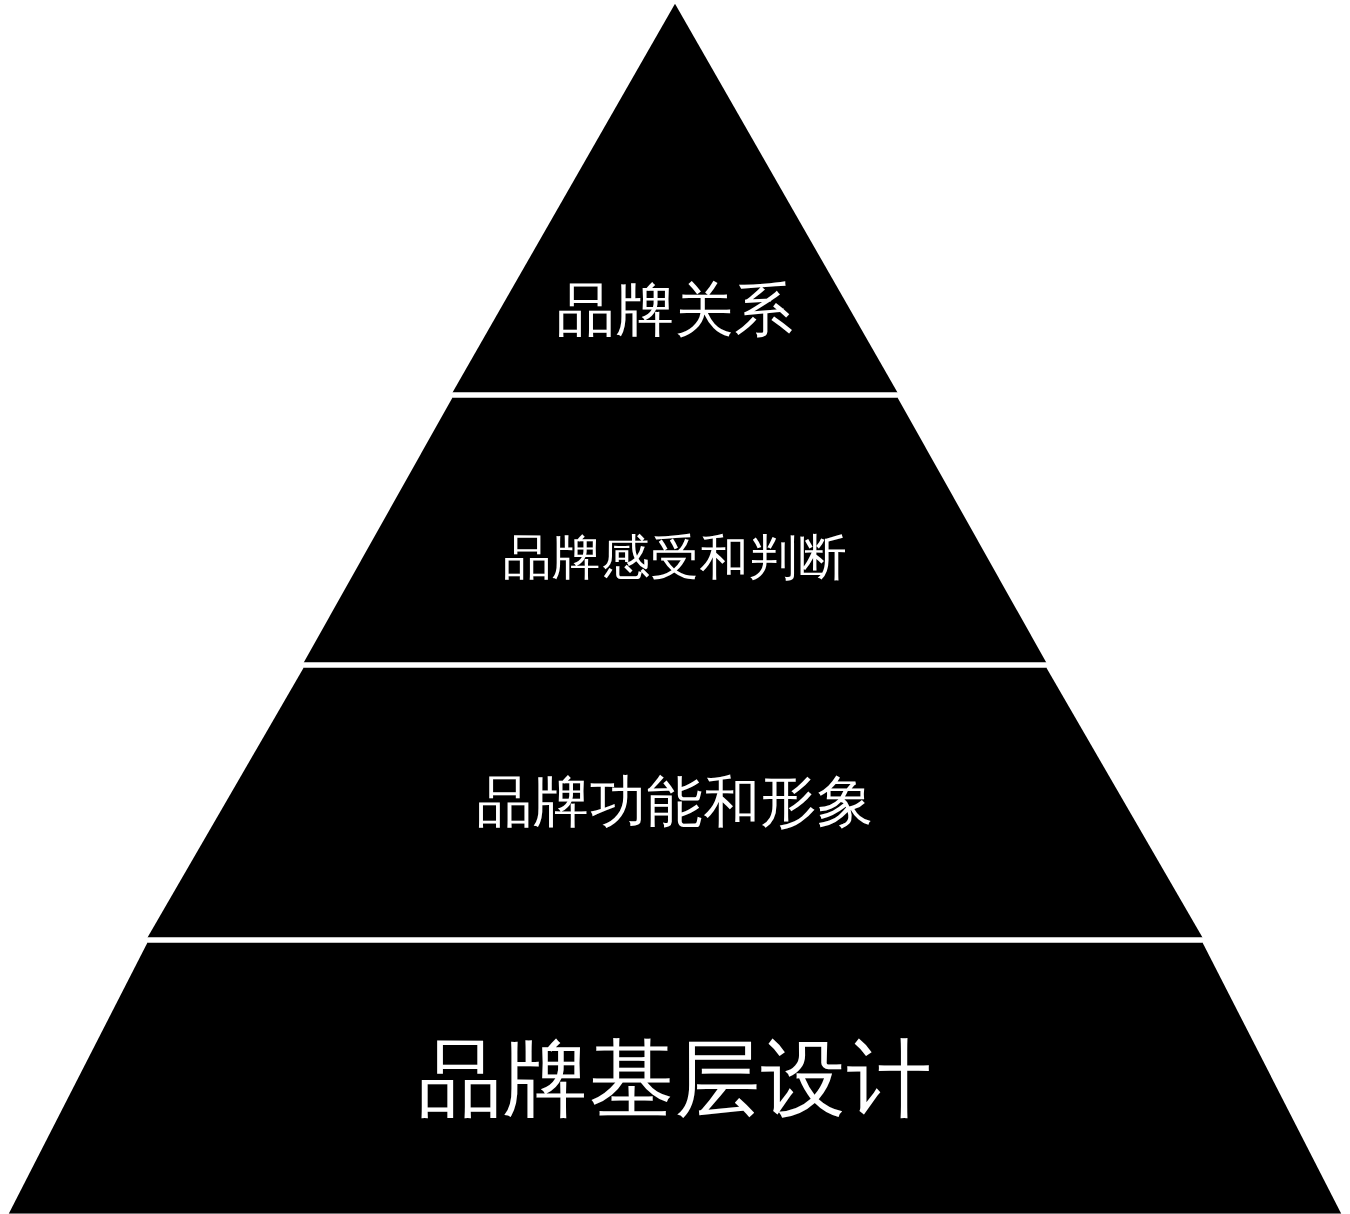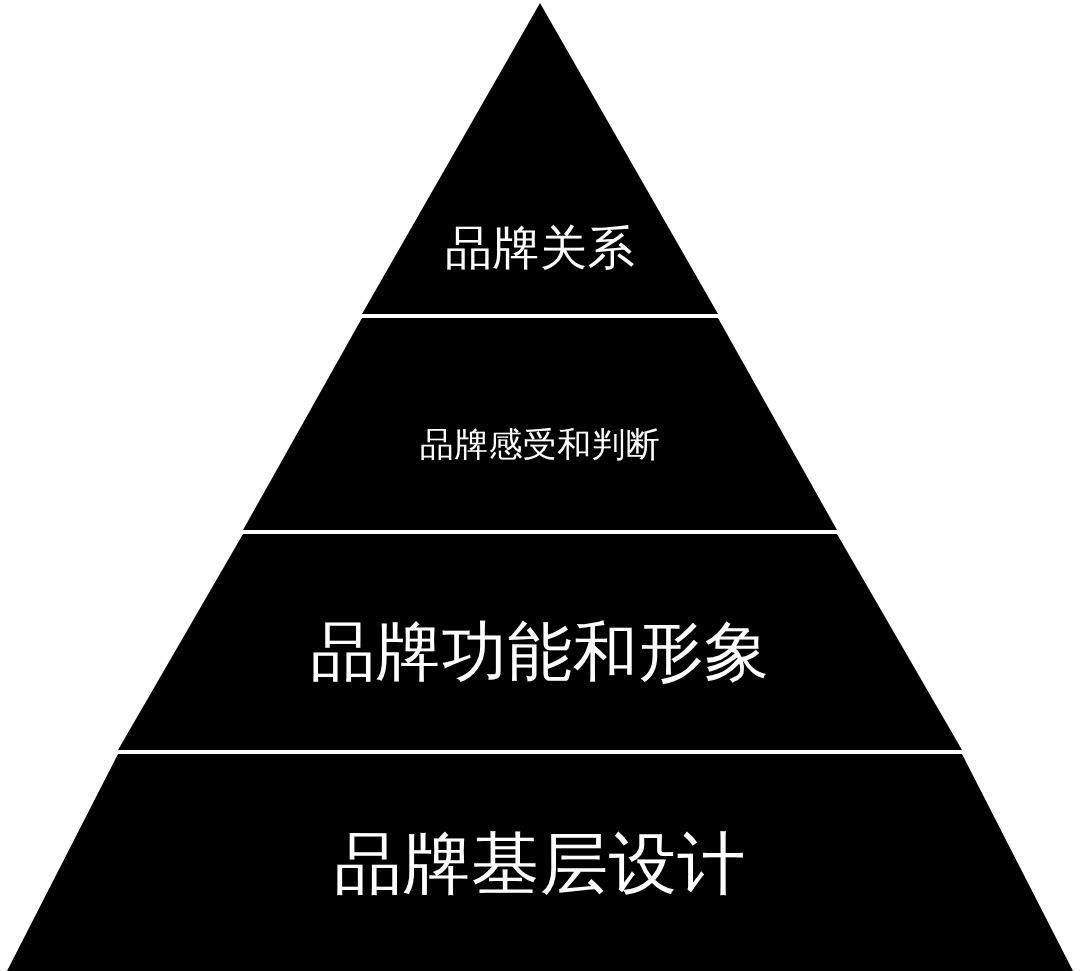--- a/index.html
+++ b/index.html
@@ -47,27 +47,27 @@
 
   
   #tier-label-1 {
     top: 224px;
     font-size: 47px;
   }
 
   
   #tier-label-2 {
     top: 427px;
-    font-size: 34px;
+    font-size: 39px;
   }
 
   
   #tier-label-3 {
     top: 619px;
-    font-size: 65px;
+    font-size: 45px;
   }
 
   
   #tier-label-4 {
     top: 829px;
     font-size: 68px;
   }
 </style>
 </head>
 <body>

